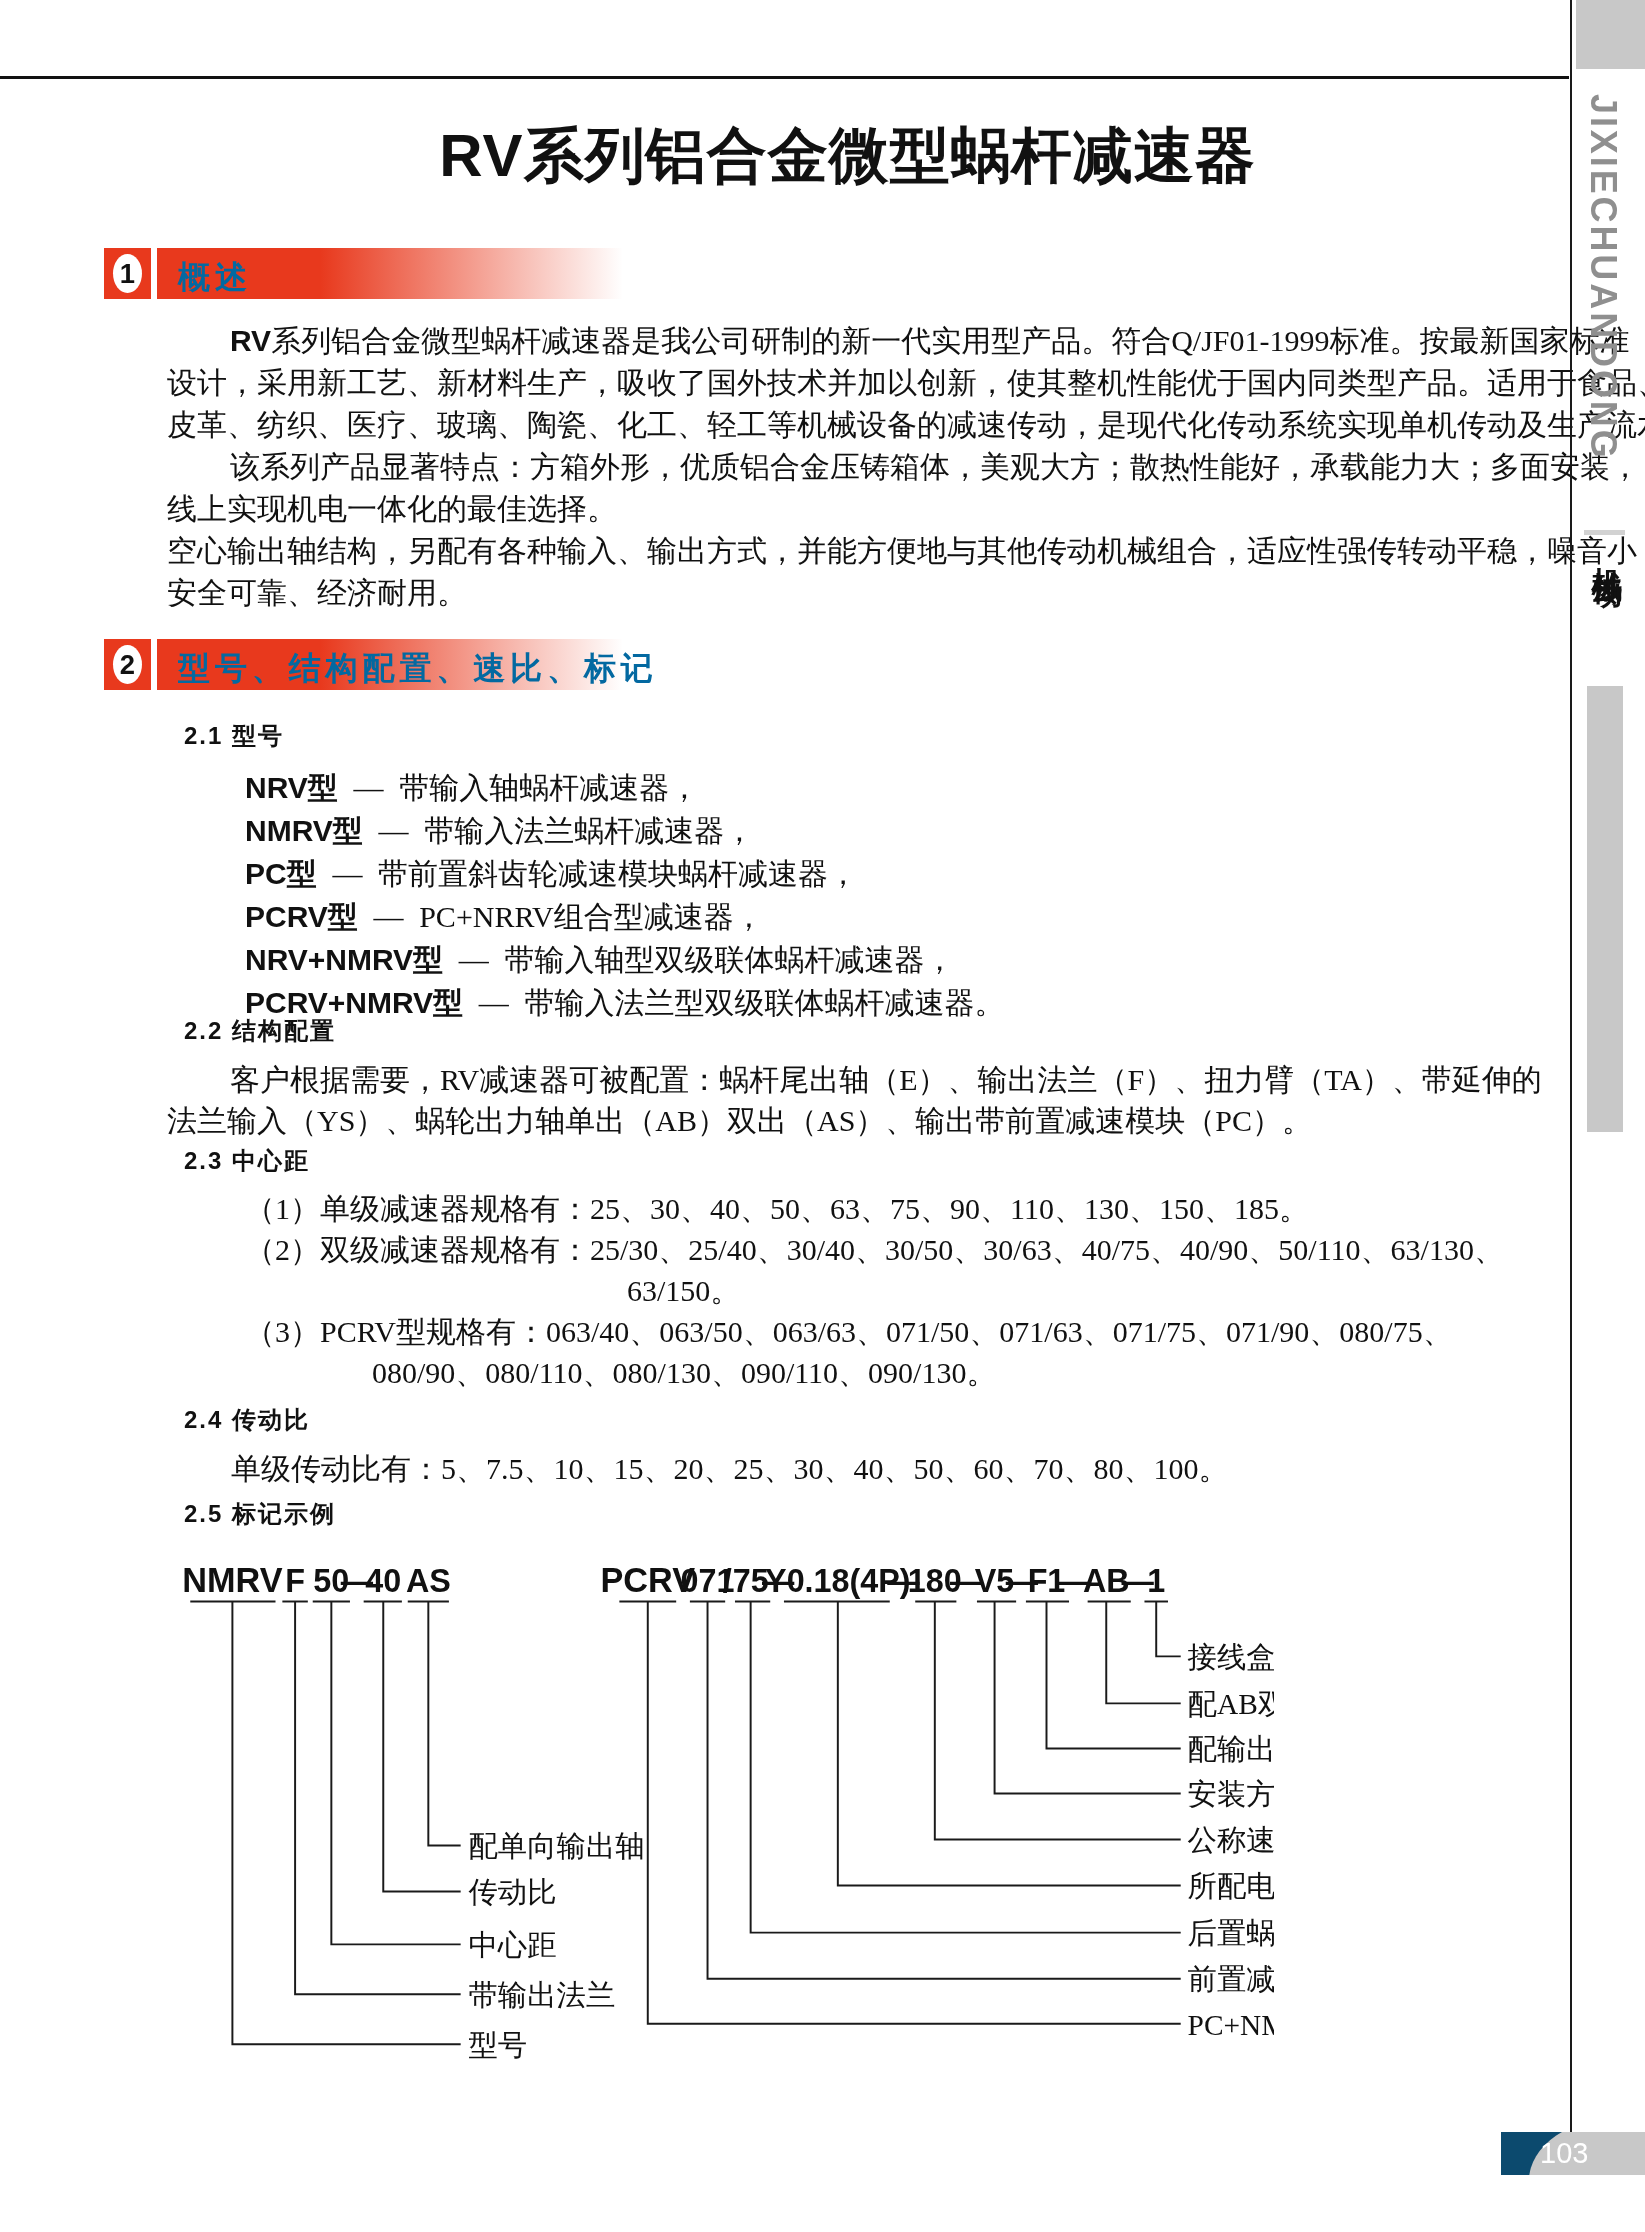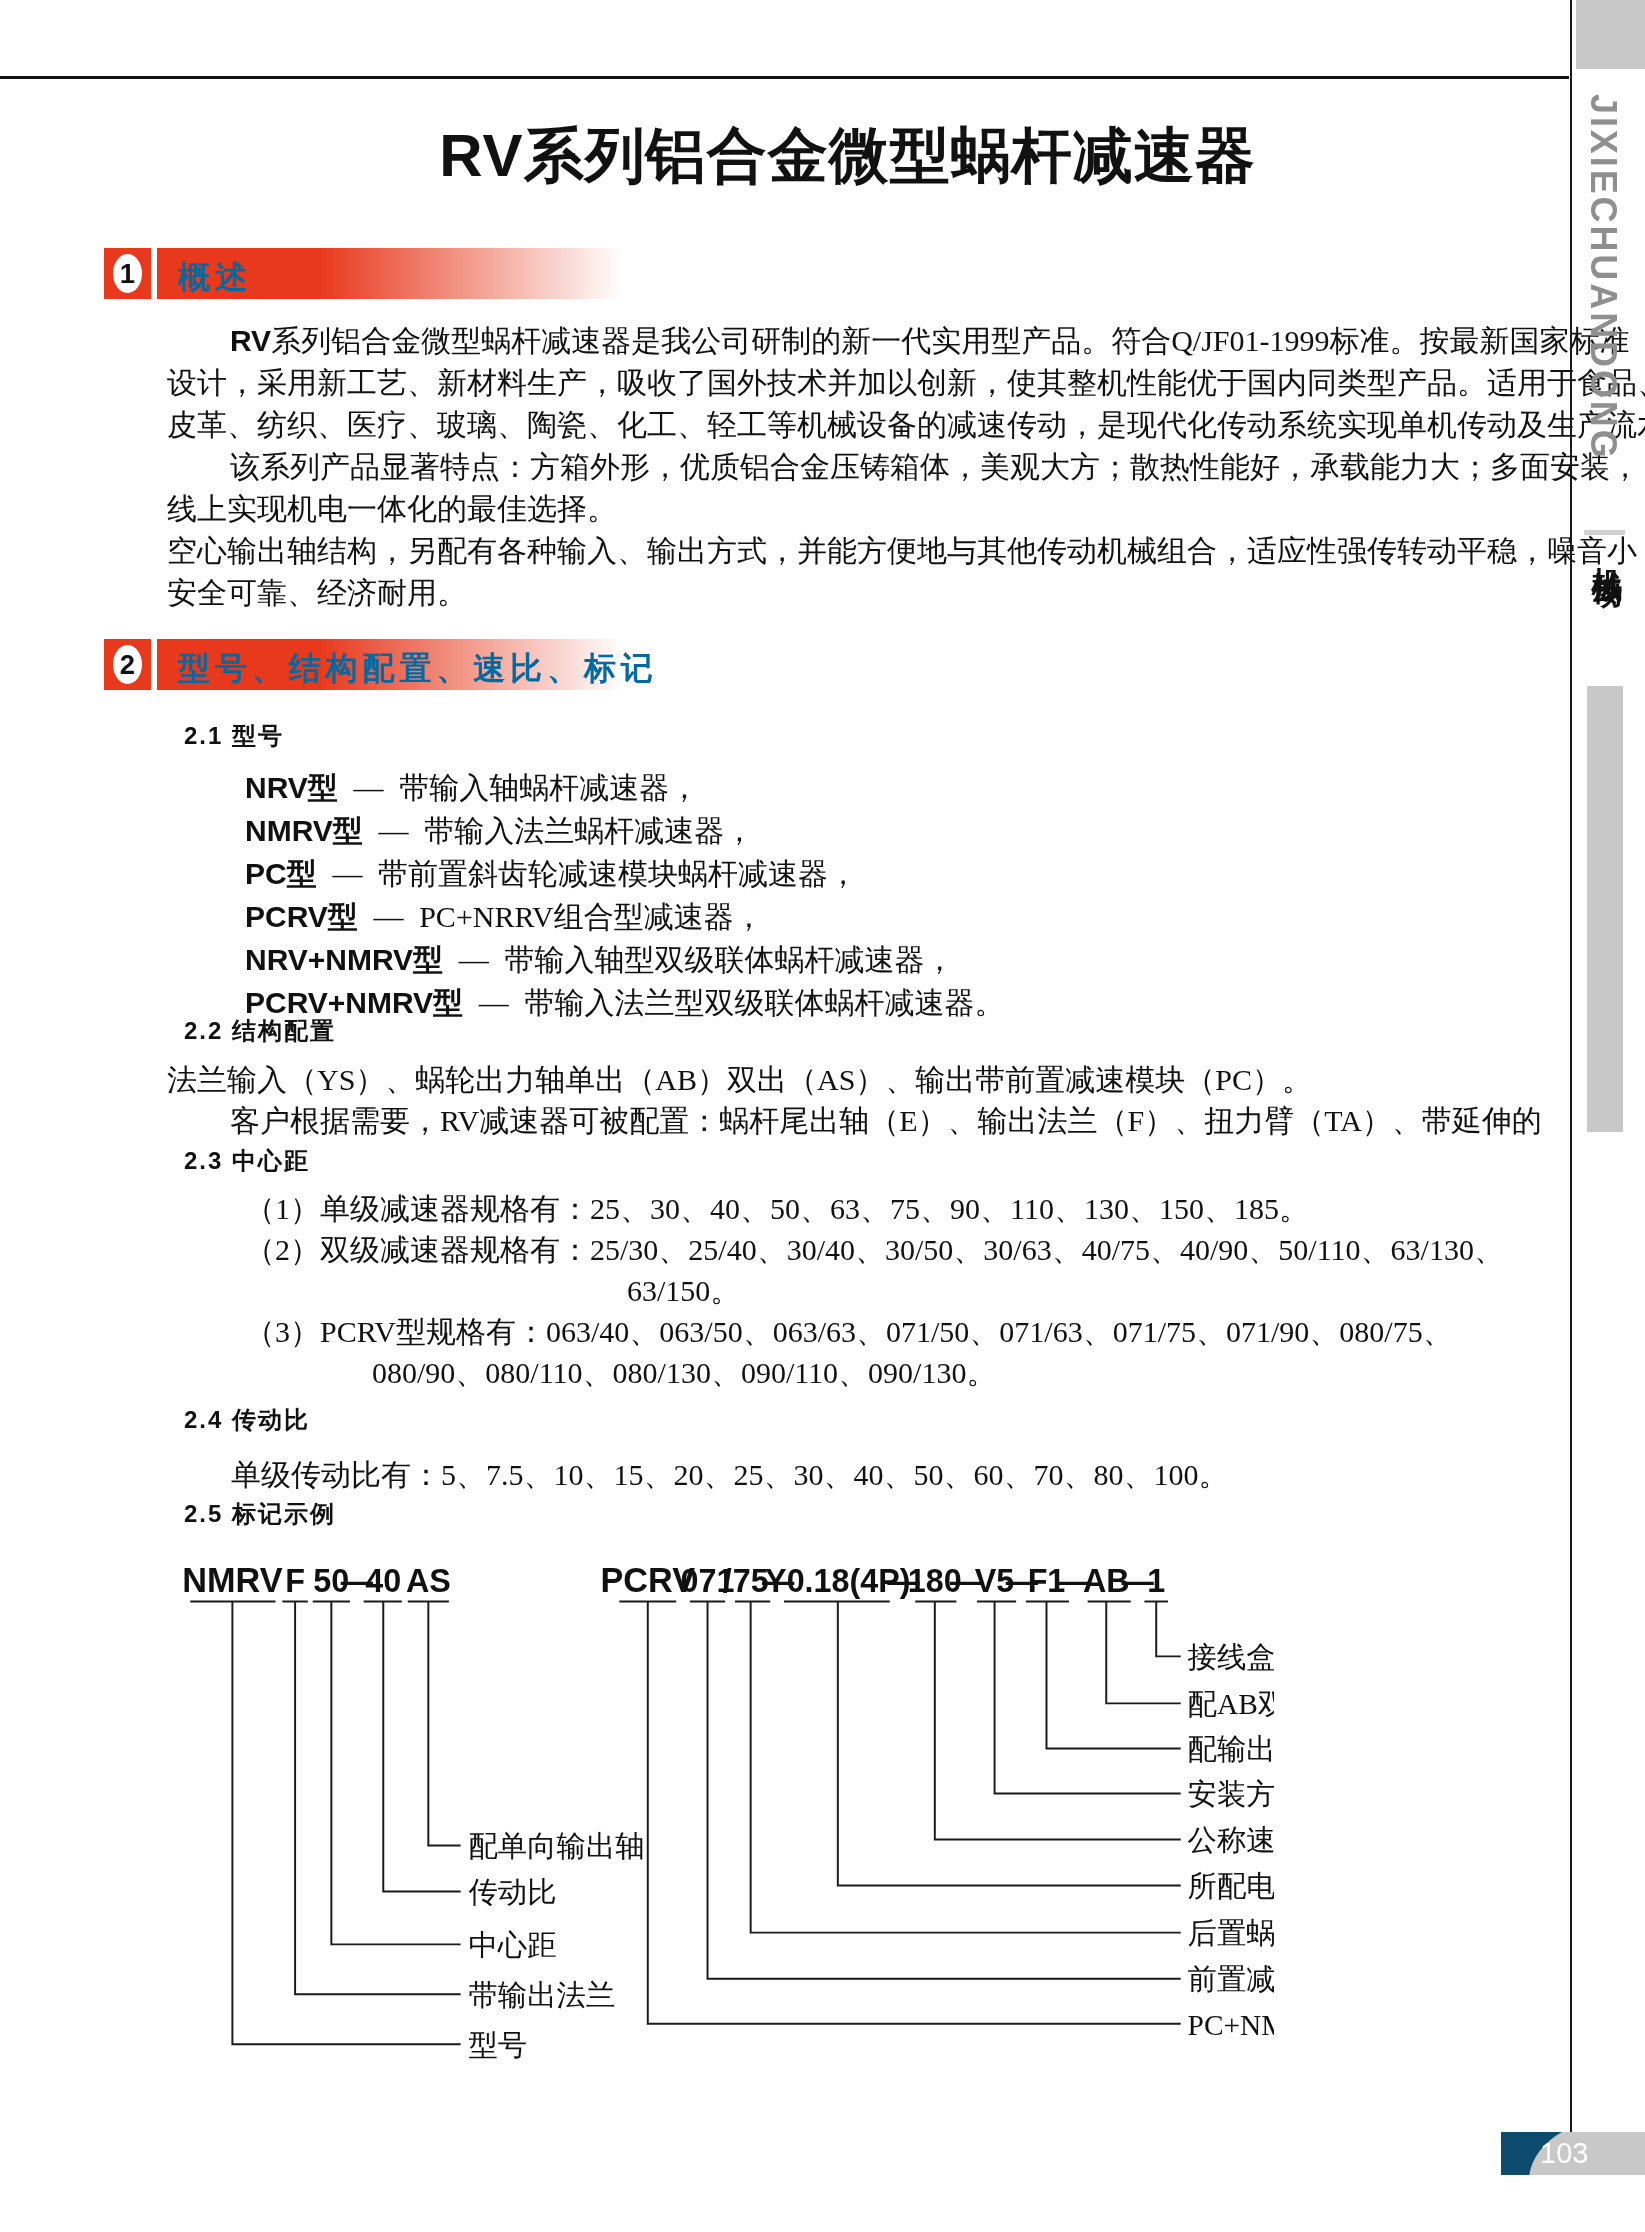--- a/index.html
+++ b/index.html
@@ -109,35 +109,35 @@
   <div class="mrow"><span class="mname">NRV型</span><span class="mdash">—</span><span>带输入轴蜗杆减速器，</span></div>
   <div class="mrow"><span class="mname">NMRV型</span><span class="mdash">—</span><span>带输入法兰蜗杆减速器，</span></div>
   <div class="mrow"><span class="mname">PC型</span><span class="mdash">—</span><span>带前置斜齿轮减速模块蜗杆减速器，</span></div>
   <div class="mrow"><span class="mname">PCRV型</span><span class="mdash">—</span><span>PC+NRRV组合型减速器，</span></div>
   <div class="mrow"><span class="mname">NRV+NMRV型</span><span class="mdash">—</span><span>带输入轴型双级联体蜗杆减速器，</span></div>
   <div class="mrow"><span class="mname">PCRV+NMRV型</span><span class="mdash">—</span><span>带输入法兰型双级联体蜗杆减速器。</span></div>
 </div>
 
 <div class="abs subhead" style="top:1015px">2.2 结构配置</div>
 <div class="abs flowtext" style="top:1059px;line-height:41px;">
+  <div class="pline indent">客户根据需要，RV减速器可被配置：蜗杆尾出轴（E）、输出法兰（F）、扭力臂（TA）、带延伸的</div>
   <div class="pline">法兰输入（YS）、蜗轮出力轴单出（AB）双出（AS）、输出带前置减速模块（PC）。</div>
-  <div class="pline indent">客户根据需要，RV减速器可被配置：蜗杆尾出轴（E）、输出法兰（F）、扭力臂（TA）、带延伸的</div>
 </div>
 
 <div class="abs subhead" style="top:1145px">2.3 中心距</div>
 <div class="abs specs" style="top:1188px">
   <div class="pline">（1）单级减速器规格有：25、30、40、50、63、75、90、110、130、150、185。</div>
   <div class="pline">（2）双级减速器规格有：25/30、25/40、30/40、30/50、30/63、40/75、40/90、50/110、63/130、</div>
   <div class="pline cont2">63/150。</div>
   <div class="pline">（3）PCRV型规格有：063/40、063/50、063/63、071/50、071/63、071/75、071/90、080/75、</div>
   <div class="pline cont3">080/90、080/110、080/130、090/110、090/130。</div>
 </div>
 
 <div class="abs subhead" style="top:1404px">2.4 传动比</div>
-<div class="abs nowrap" style="left:231px;top:1449px;font-size:30px;margin-top:6px;">单级传动比有：5、7.5、10、15、20、25、30、40、50、60、70、80、100。</div>
+<div class="abs nowrap" style="left:231px;top:1449px;font-size:30px;">单级传动比有：5、7.5、10、15、20、25、30、40、50、60、70、80、100。</div>
 
 <div class="abs subhead" style="top:1498px">2.5 标记示例</div>
 
 <svg class="abs diagram" width="1274" height="578" viewBox="0 0 1300 590">
 
   <text class="code-big" x="237" y="64" text-anchor="middle">NMRV</text>
   <text class="code-txt" x="301" y="64" text-anchor="middle">F</text>
   <text class="code-txt" x="338" y="64" text-anchor="middle">50</text>
   <text class="code-txt" x="364" y="64" text-anchor="middle">—</text>
   <text class="code-txt" x="391" y="64" text-anchor="middle">40</text>

